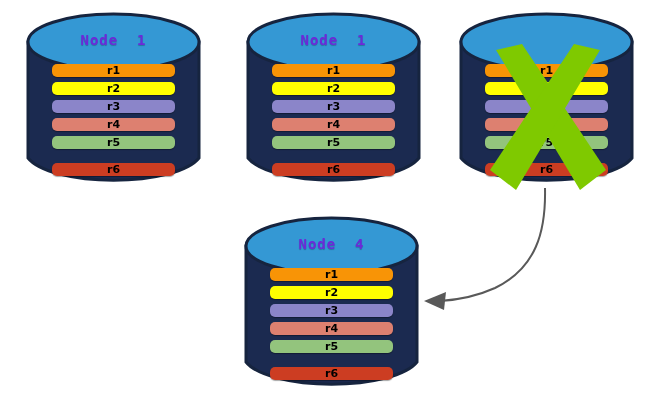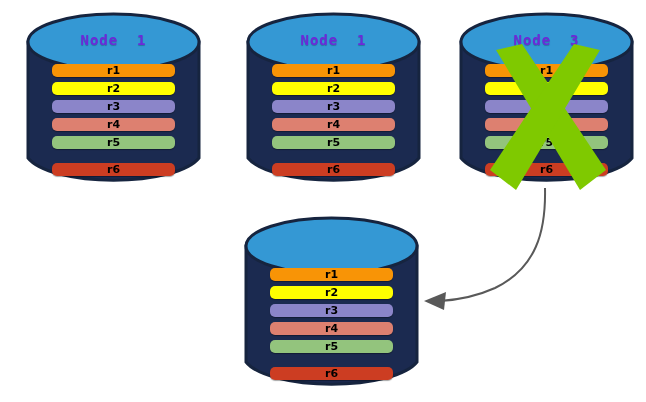--- a/index.html
+++ b/index.html
@@ -111,41 +111,41 @@
       <div class="row-bar" style="width:123px; background:#93c47d;">r5</div>
       <div class="row-bar" style="width:123px; background:#cc3d22;">r6</div>
     </div>
   </div>
 
   <div class="node" style="left:458px; top:8px; width:177px; height:184px;">
     <svg class="node-svg" width="177" height="184" viewBox="0 0 177 184">
       <path d="M3,34 L3,150 A88.5,30 0 0 0 174,150 L174,34 Z" fill="#1b2a50" stroke="#16243f" stroke-width="3"></path>
       <ellipse cx="88.5" cy="34" rx="85.5" ry="28" fill="#3498d4" stroke="#16243f" stroke-width="3"></ellipse>
     </svg>
-    <div class="node-title" style="top:24px;">Node  3</div>
     <div class="rows" style="top:56px;">
       <div class="row-bar" style="width:123px; background:#f89406;">r1</div>
       <div class="row-bar" style="width:123px; background:#ffff00;">r2</div>
       <div class="row-bar" style="width:123px; background:#8b85c9;">r3</div>
       <div class="row-bar" style="width:123px; background:#dd8070;">r4</div>
       <div class="row-bar" style="width:123px; background:#93c47d;">r5</div>
       <div class="row-bar" style="width:123px; background:#cc3d22;">r6</div>
     </div>
   </div>
 
   <svg class="fail-x" style="left:488px; top:44px;" width="120" height="146" viewBox="0 0 120 146">
     <polygon points="8,6 34,0 118,126 92,146" fill="#7fc900"></polygon>
     <polygon points="112,6 86,0 2,126 28,146" fill="#7fc900"></polygon>
   </svg>
 
   <div class="node" style="left:243px; top:212px; width:177px; height:184px;">
     <svg class="node-svg" width="177" height="184" viewBox="0 0 177 184">
       <path d="M3,34 L3,150 A88.5,30 0 0 0 174,150 L174,34 Z" fill="#1b2a50" stroke="#16243f" stroke-width="3"></path>
       <ellipse cx="88.5" cy="34" rx="85.5" ry="28" fill="#3498d4" stroke="#16243f" stroke-width="3"></ellipse>
     </svg>
+    <div class="node-title" style="top:24px;">Node  4</div>
     <div class="rows" style="top:56px;">
       <div class="row-bar" style="width:123px; background:#f89406;">r1</div>
       <div class="row-bar" style="width:123px; background:#ffff00;">r2</div>
       <div class="row-bar" style="width:123px; background:#8b85c9;">r3</div>
       <div class="row-bar" style="width:123px; background:#dd8070;">r4</div>
       <div class="row-bar" style="width:123px; background:#93c47d;">r5</div>
       <div class="row-bar" style="width:123px; background:#cc3d22;">r6</div>
     </div>
   </div>
 

